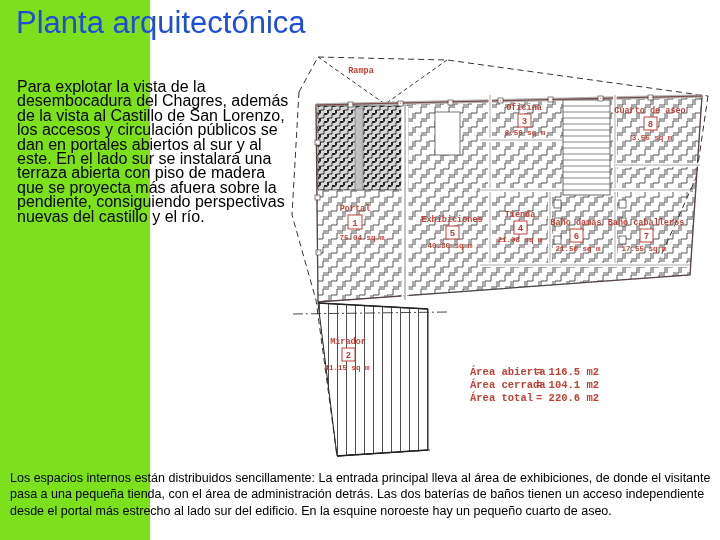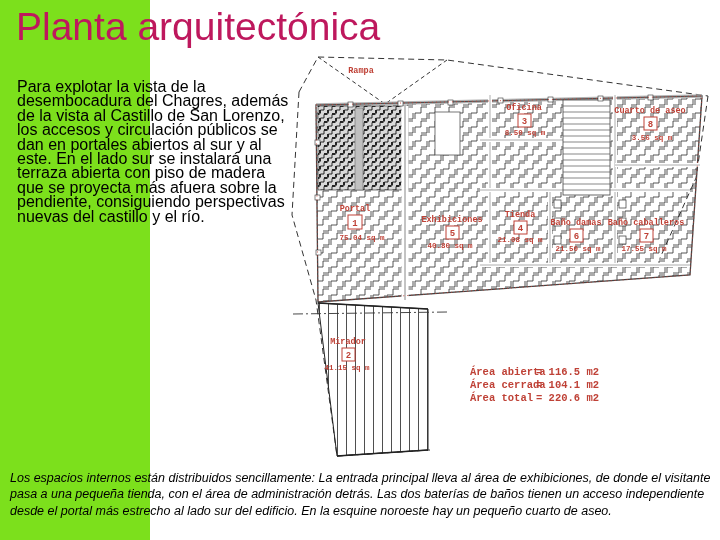--- a/index.html
+++ b/index.html
@@ -2,23 +2,23 @@
 <html><head>
 <meta charset="utf-8">
 <style>
   html,body{margin:0;padding:0;background:#555;}
   .slide{
     position:relative;width:720px;height:540px;overflow:hidden;
     background:#7ce01c;
     font-family:"Liberation Sans",sans-serif;color:#000;
   }
   .white-panel{position:absolute;left:150px;top:0;width:570px;height:540px;background:#ffffff;}
-  .title{position:absolute;left:16px;top:5px;font-size:39px;letter-spacing:0;color:#be185d;white-space:nowrap;}
+  .title{position:absolute;left:16px;top:5px;font-size:31px;letter-spacing:0;color:#1d4ed8;white-space:nowrap;}
   .intro{position:absolute;left:17px;top:80px;width:278px;font-size:16px;line-height:14.4px;}
-  .footer{position:absolute;left:10px;top:470px;width:702px;font-size:12.5px;line-height:16.4px;font-style:italic;}
+  .footer{position:absolute;left:10px;top:470px;width:702px;font-size:12.5px;line-height:16.4px;}
   svg.plan{position:absolute;left:288px;top:50px;}
   .cadname{font-family:"Liberation Mono","DejaVu Sans Mono",monospace;font-weight:bold;font-size:8.5px;fill:#bf4136;}
   .cadarea{font-family:"Liberation Mono","DejaVu Sans Mono",monospace;font-weight:bold;font-size:7.5px;fill:#bf4136;}
   .cadnum{font-family:"Liberation Mono","DejaVu Sans Mono",monospace;font-weight:bold;font-size:9px;fill:#bf4136;}
   .cadsum{font-family:"Liberation Mono","DejaVu Sans Mono",monospace;font-weight:bold;font-size:10.5px;fill:#bf4136;}
   .numbox{fill:#ffffff;stroke:#bf4136;stroke-width:1;}
 </style>
 </head>
 <body>
 

